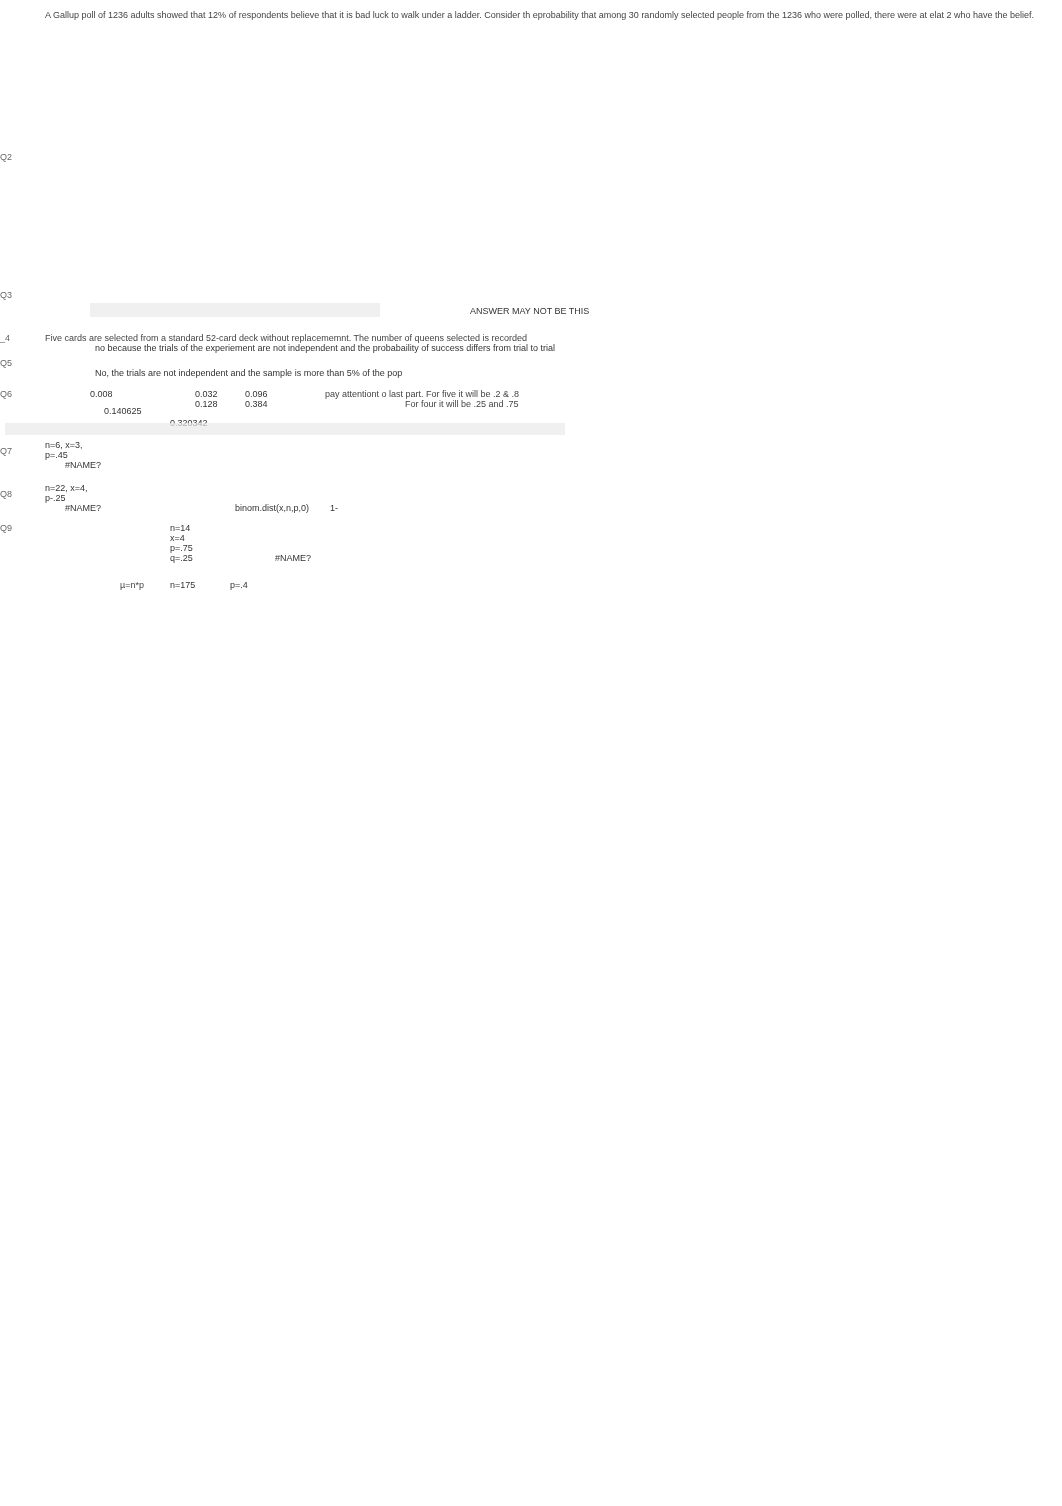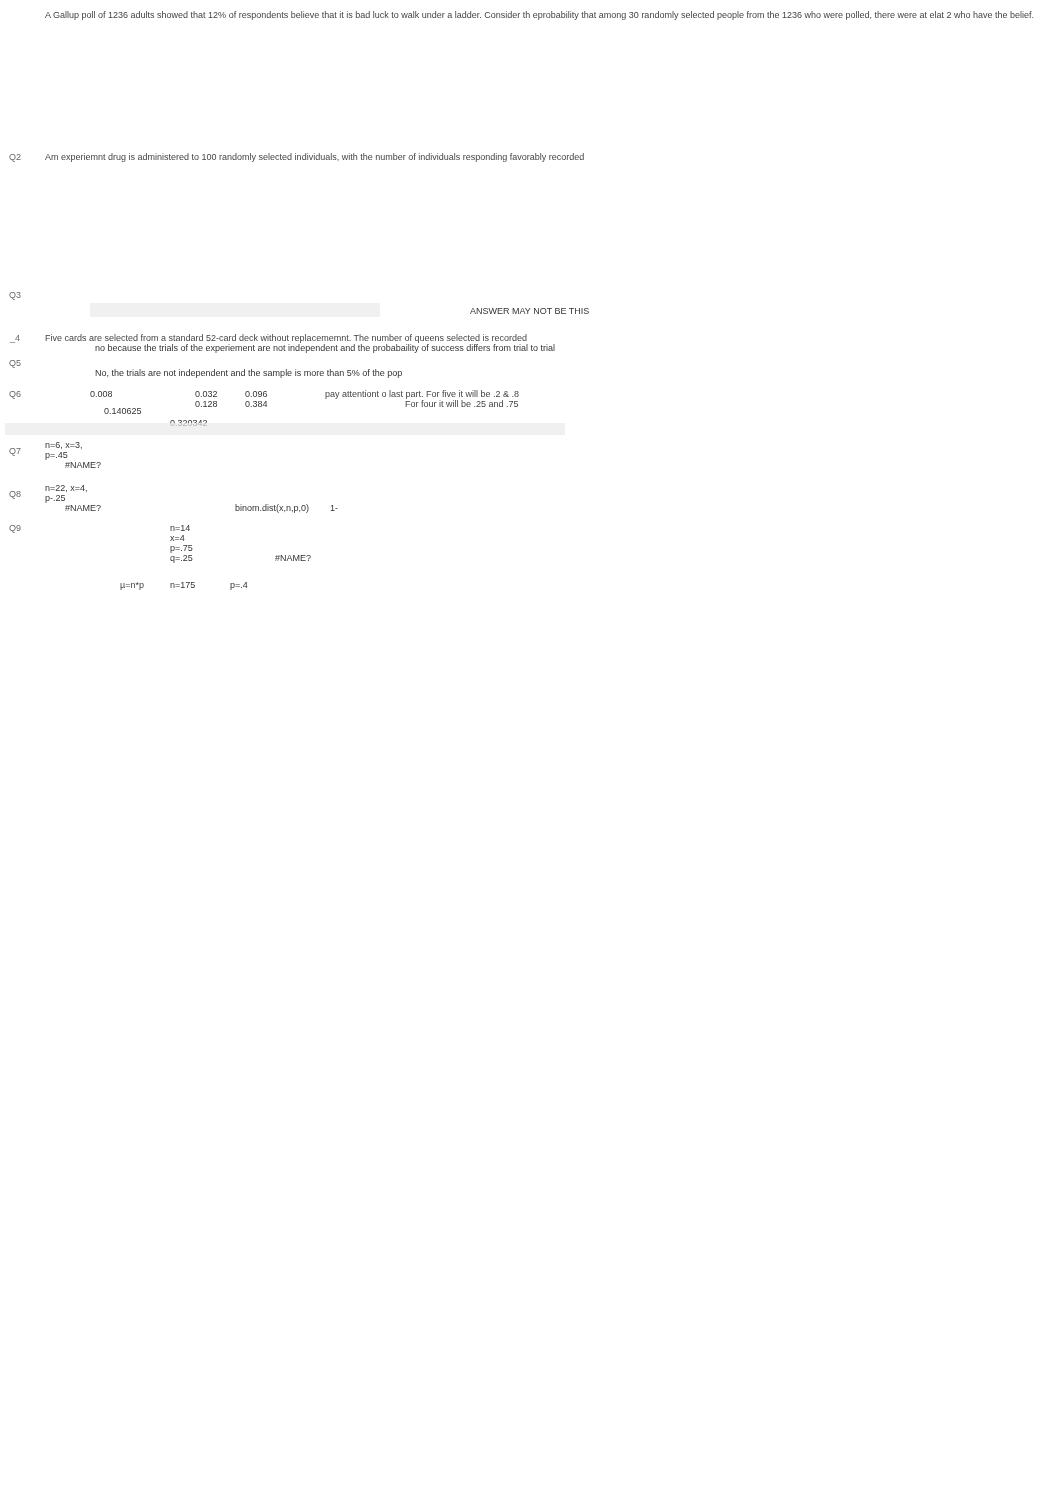--- a/index.html
+++ b/index.html
@@ -1,32 +1,31 @@
 <!DOCTYPE html>
 <html><head>
 <meta charset="utf-8">
 <style>
   html,body{margin:0;padding:0;background:#fff;font-family:Arial,Helvetica,sans-serif;color:#333;font-size:9px;width:1062px}
   .page{position:relative;width:1062px;height:1506px}
-  .lbl{position:absolute;left:0;width:30px;text-align:center;color:#666}
+  .lbl{position:absolute;left:0;width:30px;text-align:left;color:#666}
   .txt{position:absolute;left:45px;right:10px;color:#444}
   .note{color:#444}
   .cell{position:absolute}
   .mu{color:#444}
   .blurbar{position:absolute;background:#eaeaea;height:14px;opacity:.7}
 </style>
 </head>
 <body>
 
 <div class="page">
 
   <div class="txt" style="top:10px">A Gallup poll of 1236 adults showed that 12% of respondents believe that it is bad luck to walk under a ladder. Consider th eprobability that among 30 randomly selected people from the 1236 who were polled, there were at elat 2 who have the belief.</div>
 
   <div class="lbl" style="top:152px">Q2</div>
-  <div class="txt" style="top:152px">Am experiemnt drug is administered to 100 randomly selected individuals, with the number of individuals responding favorably recorded</div>
 
   <div class="lbl" style="top:290px">Q3</div>
 
   <div class="blurbar" style="top:303px;left:90px;width:290px"></div>
   <div class="cell" style="top:306px;left:470px">ANSWER MAY NOT BE THIS</div>
 
   <div class="lbl" style="top:333px">_4</div>
   <div class="txt" style="top:333px">Five cards are selected from a standard 52-card deck without replacememnt. The number of queens selected is recorded</div>
   <div class="cell" style="top:343px;left:95px">no because the trials of the experiement are not independent and the probabaility of success differs from trial to trial</div>
 

